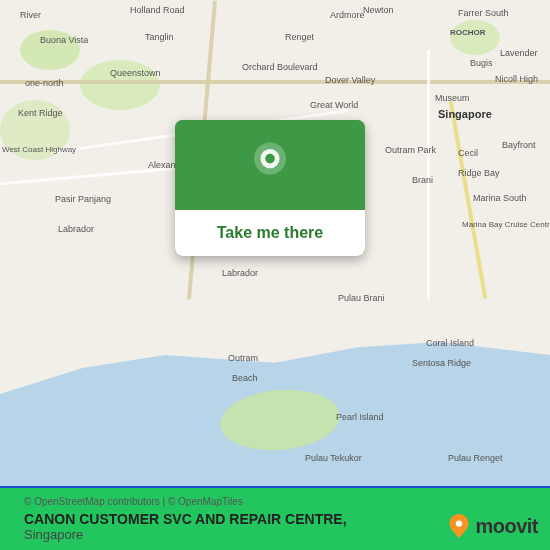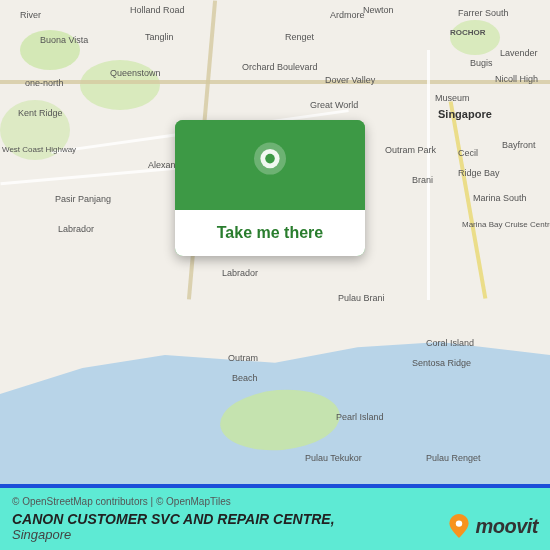--- a/index.html
+++ b/index.html
@@ -135,23 +135,23 @@
       font-family: Arial, sans-serif;
       white-space: nowrap;
       pointer-events: none;
     }
 
     
     .bottom-panel {
       position: absolute;
       bottom: 0; left: 0;
       width: 100%;
-      background: #5eead4;
-      border-top: 4px solid #1d4ed8;
-      padding: 8px 12px;
+      background: #22c55e;
+      border-top: 2px solid #1d4ed8;
+      padding: 8px 24px;
       z-index: 20;
     }
 
     .attribution {
       font-size: 10px;
       color: #555;
       margin-bottom: 4px;
     }
 
     .attribution span {
@@ -287,41 +287,41 @@
   <span class="map-label" style="top:193px;left:473px">Marina South</span>
   <span class="map-label" style="top:220px;left:462px;font-size:8px">Marina Bay Cruise Centre</span>
   <span class="map-label" style="top:268px;left:222px">Labrador</span>
   <span class="map-label" style="top:293px;left:338px">Pulau Brani</span>
   <span class="map-label" style="top:353px;left:228px">Outram</span>
   <span class="map-label" style="top:373px;left:232px">Beach</span>
   <span class="map-label" style="top:338px;left:426px">Coral Island</span>
   <span class="map-label" style="top:358px;left:412px">Sentosa Ridge</span>
   <span class="map-label" style="top:412px;left:336px">Pearl Island</span>
   <span class="map-label" style="top:453px;left:305px">Pulau Tekukor</span>
-  <span class="map-label" style="top:453px;left:426px">Pulau Renget</span>
+  <span class="map-label" style="top:453px;left:448px">Pulau Renget</span>
 
   <span class="map-label" style="top:160px;left:148px;font-size:9px">Alexandra</span>
 
   <div class="green-card">
     <div class="green-card-top">
 
       <svg class="location-pin-icon" viewBox="0 0 48 60" fill="none" xmlns="http://www.w3.org/2000/svg">
         <circle cx="24" cy="22" r="20" fill="white" opacity="0.25"></circle>
         <circle cx="24" cy="22" r="12" fill="white" opacity="0.9"></circle>
         <circle cx="24" cy="22" r="6" fill="#3d9945"></circle>
       </svg>
     </div>
     <button class="take-me-there-btn">Take me there</button>
   </div>
 
   <div class="bottom-panel">
     <div class="attribution">
       <span>© OpenStreetMap contributors | © OpenMapTiles</span>
     </div>
-    <div style="display:flex; align-items:flex-start; justify-content:space-between;font-style:italic;">
+    <div style="display:flex; align-items:flex-start; justify-content:space-between;">
       <div>
         <div class="place-name">CANON CUSTOMER SVC AND REPAIR CENTRE,</div>
         <div class="place-location">Singapore</div>
       </div>
       <div class="moovit-logo">
 
         <svg class="moovit-pin" viewBox="0 0 24 30" xmlns="http://www.w3.org/2000/svg">
           <path d="M12 0C5.4 0 0 5.4 0 12c0 7.2 12 18 12 18S24 19.2 24 12C24 5.4 18.6 0 12 0z" fill="#f7931e"></path>
           <circle cx="12" cy="12" r="4" fill="white"></circle>
         </svg>

